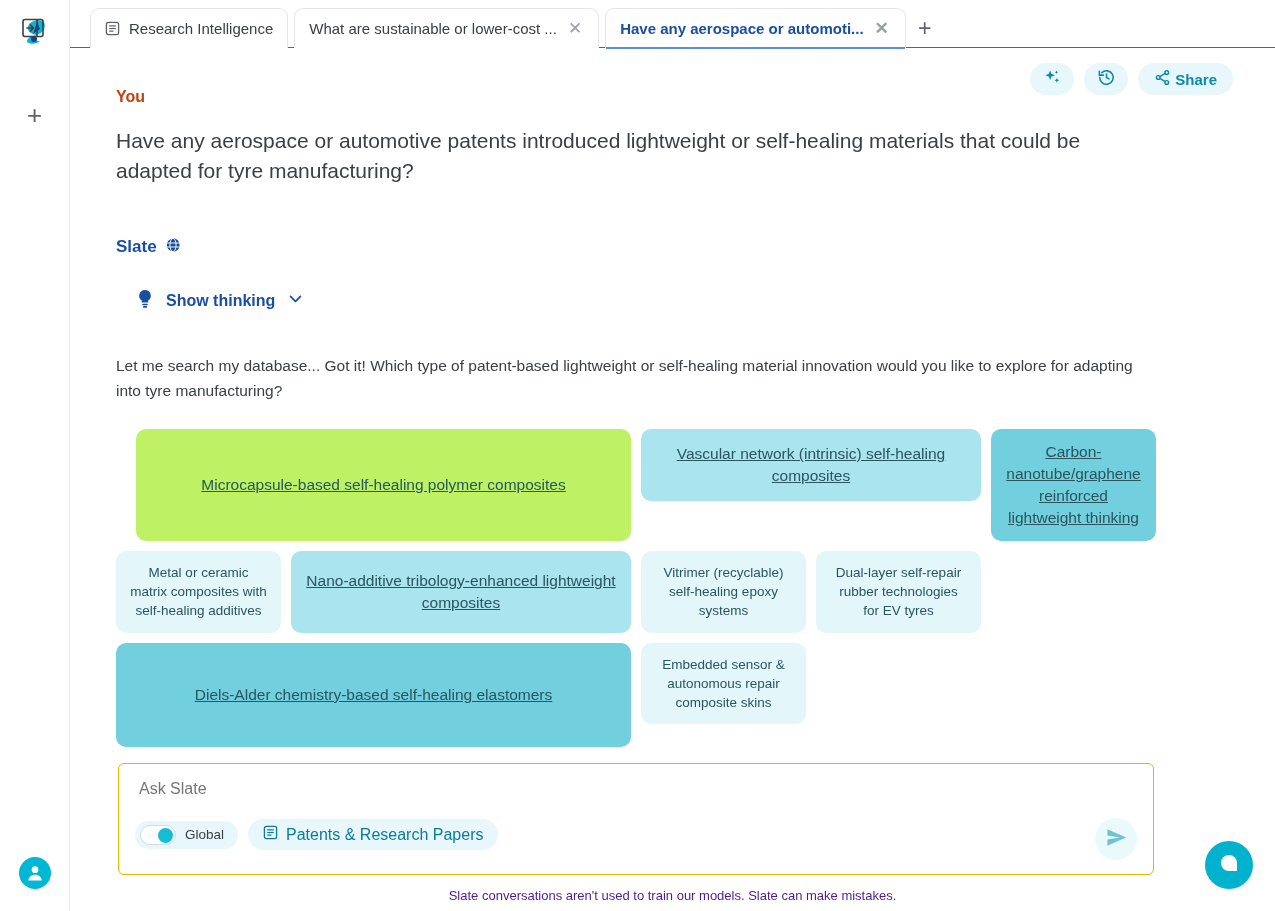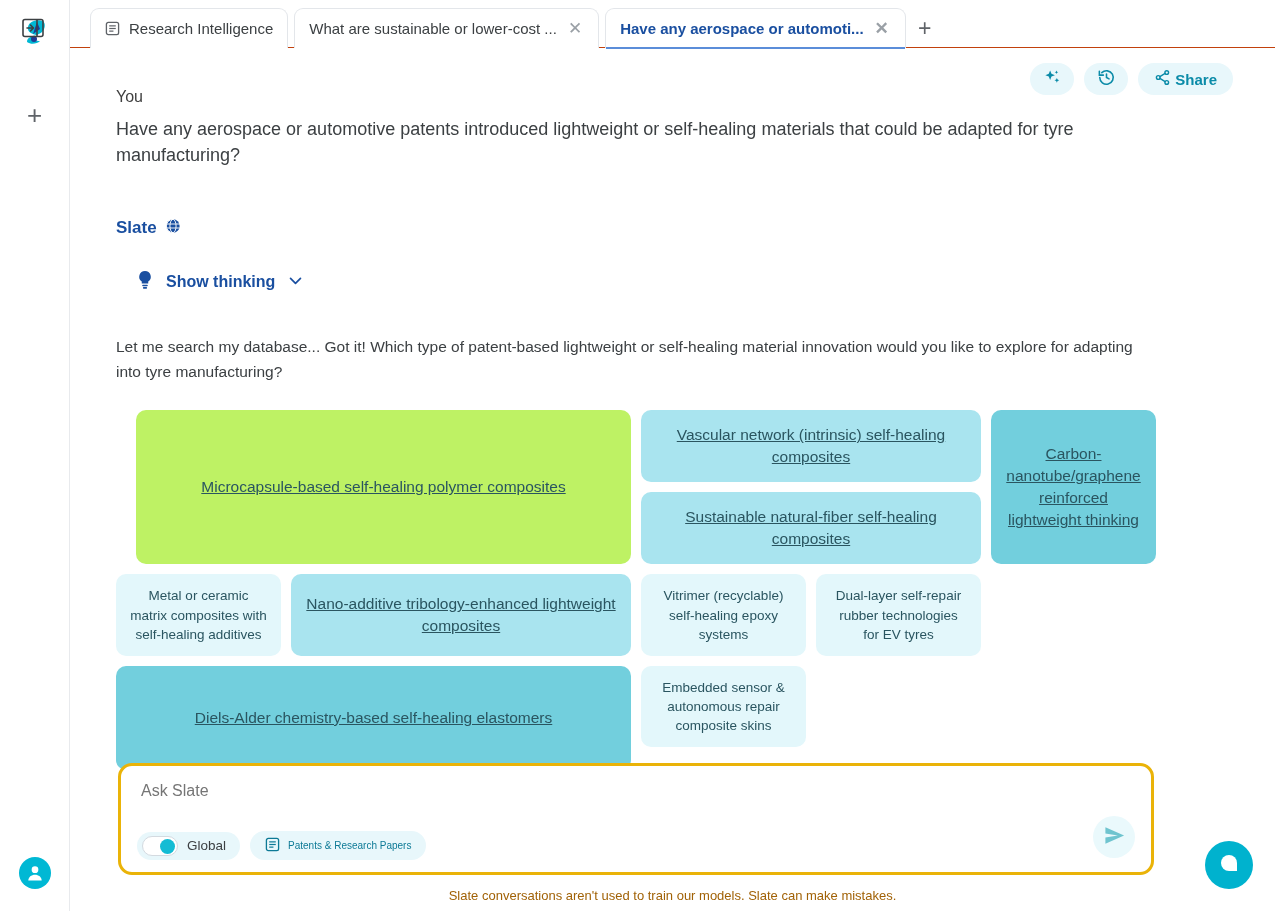--- a/index.html
+++ b/index.html
@@ -90,23 +90,23 @@
   .pillbtn {
     background: #e8f7fb; border: none; border-radius: 999px;
     height: 32px; display: flex; align-items: center; justify-content: center;
     color: #0b8ba8; cursor: pointer;
   }
   .pillbtn.icononly { width: 44px; }
   .pillbtn.share { padding: 0 16px; gap: 4px; font-size: 15px; font-weight: bold; }
 
   
   .convo { padding: 40px 0 0 46px; width: 1090px; }
-  .you-label { font-size: 16px; font-weight: normal; color: #404040; }
+  .you-label { font-size: 16px; font-weight: bold; color: #c2410c; }
   .you-text {
-    margin-top: 10px; font-size: 18px; color: #3c4043; line-height: 1.45;
+    margin-top: 20px; font-size: 21px; color: #3c4043; line-height: 1.45;
   }
   .slate-row {
     margin-top: 50px; display: flex; align-items: center; gap: 8px;
   }
   .slate-name { font-size: 17px; font-weight: bold; color: #1a4fa0; }
   .thinking-row {
     margin-top: 32px; margin-left: 20px;
     display: flex; align-items: center; gap: 12px; cursor: pointer; width: fit-content;
   }
   .thinking-label { font-size: 16px; font-weight: bold; color: #1a4fa0; }
@@ -132,31 +132,31 @@
     cursor: pointer;
     line-height: 1.42;
   }
   .card.big   { font-size: 15.5px; text-decoration: underline; }
   .card.small { font-size: 13.5px; }
 
   
   .composer {
     position: absolute; left: 48px; bottom: 36px;
     width: 1036px; height: 112px;
-    border: 3px solid #eab308; border-radius: 14px;
+    border: 1px solid #eab308; border-radius: 6px;
     background: #fff;
   }
   .composer-input {
     position: absolute; left: 20px; top: 16px;
     font-size: 16px; color: #9aa0a6;
     border: none; outline: none; background: transparent;
     width: 900px; font-family: "Liberation Sans", sans-serif;
   }
   .composer-chips {
-    position: absolute; left: 16px; bottom: 12px;
+    position: absolute; left: 16px; bottom: 24px;
     display: flex; align-items: center; gap: 10px;
   }
   .toggle-chip {
     display: flex; align-items: center; gap: 9px;
     background: #e8f7fb; border-radius: 999px;
     padding: 4px 14px 4px 5px; cursor: pointer;
   }
   .toggle-track {
     width: 36px; height: 20px; border-radius: 999px;
     background: #fff; border: 1px solid #d4dae0;
@@ -165,33 +165,33 @@
   .toggle-knob {
     position: absolute; right: 2px; top: 2px;
     width: 15px; height: 15px; border-radius: 50%;
     background: #14bcd4;
   }
   .toggle-label { font-size: 13.5px; color: #3c4043; }
   .source-chip {
     display: flex; align-items: center; gap: 8px;
     background: #e8f7fb; border-radius: 999px;
     padding: 6px 15px; cursor: pointer;
-    font-size: 10px; color: #0d7a96;
+    font-size: 16px; color: #0d7a96;
   }
   .send-btn {
     position: absolute; right: 16px; bottom: 14px;
     width: 42px; height: 42px; border-radius: 50%;
     background: #eaf9fc; border: none;
     display: flex; align-items: center; justify-content: center;
     cursor: pointer;
   }
 
   .disclaimer {
     position: absolute; left: 0; right: 0; bottom: 8px;
-    text-align: center; font-size: 13px; color: #a16207;
+    text-align: center; font-size: 13px; color: #4c1d95;
   }
 
   .chat-fab {
     position: absolute; right: 22px; bottom: 22px;
     width: 48px; height: 48px; border-radius: 50%;
     background: #00b2ce;
     display: flex; align-items: center; justify-content: center;
     cursor: pointer;
   }
 </style>
@@ -323,21 +323,20 @@
           </span>
         </div>
 
         <div class="answer-text">Let me search my database... Got it! Which type of patent-based lightweight or self-healing material innovation would you like to explore for adapting into tyre manufacturing?</div>
 
         <div class="cards">
 
           <div class="card big" style="grid-column: span 3; grid-row: 1 / span 2; background:#bef264;margin-left:20px;">Microcapsule-based self-healing polymer composites</div>
           <div class="card big" style="grid-column: span 2; grid-row: 1; min-height:72px; background:#a9e4ef;">Vascular network (intrinsic) self-healing composites</div>
           <div class="card big" style="grid-column: span 1; grid-row: 1 / span 2; background:#72cfdd;">Carbon-nanotube/graphene reinforced lightweight thinking</div>
-          <div class="card big" style="grid-column: 4 / span 2; grid-row: 2; min-height:72px; background:#a9e4ef;">Sustainable natural-fiber self-healing composites</div>
 
           <div class="card small" style="grid-column: span 1; grid-row: 3; min-height:80px; background:#e3f7fb;">Metal or ceramic matrix composites with self-healing additives</div>
           <div class="card big" style="grid-column: span 2; grid-row: 3; min-height:80px; background:#a9e4ef;">Nano-additive tribology-enhanced lightweight composites</div>
           <div class="card small" style="grid-column: span 1; grid-row: 3; min-height:80px; background:#e3f7fb;">Vitrimer (recyclable) self-healing epoxy systems</div>
           <div class="card small" style="grid-column: span 1; grid-row: 3; min-height:80px; background:#e3f7fb;">Dual-layer self-repair rubber technologies for EV tyres</div>
 
           <div class="card big" style="grid-column: span 3; grid-row: 4; min-height:104px; background:#72cfdd;">Diels-Alder chemistry-based self-healing elastomers</div>
           <div class="card small" style="grid-column: span 1; grid-row: 4; min-height:80px; align-self:start; background:#e3f7fb;">Embedded sensor &amp; autonomous repair composite skins</div>
         </div>
       </div>

